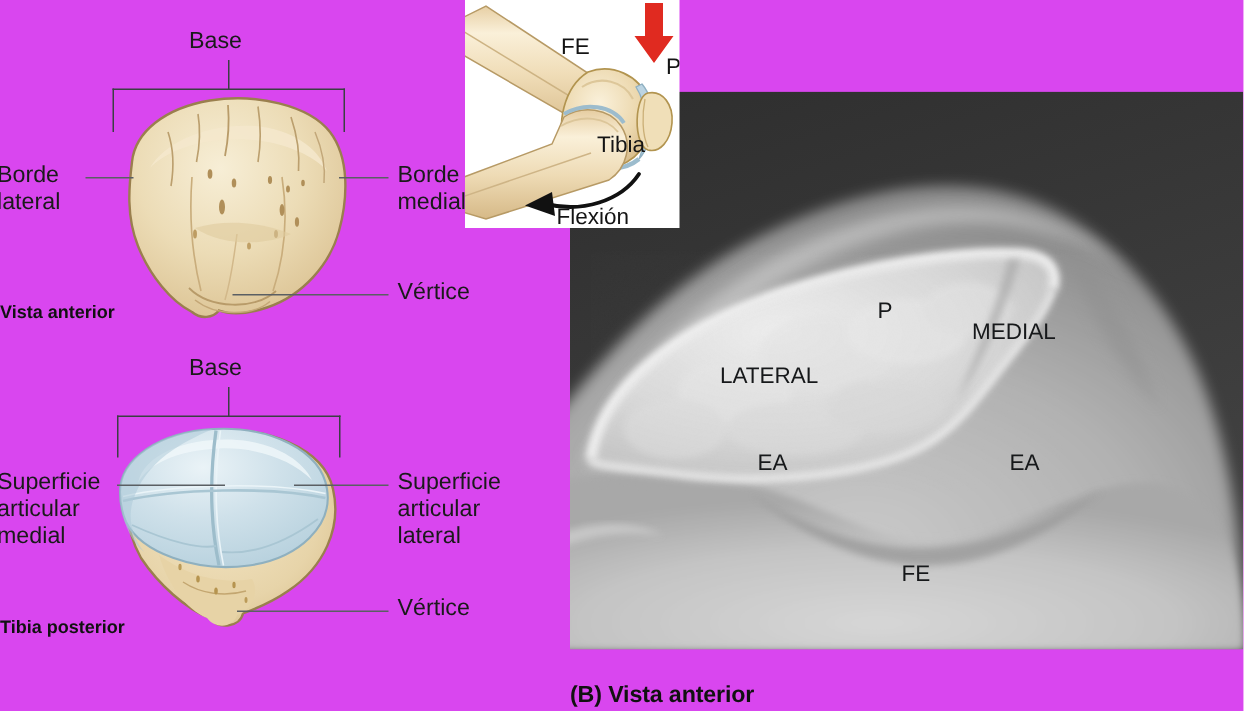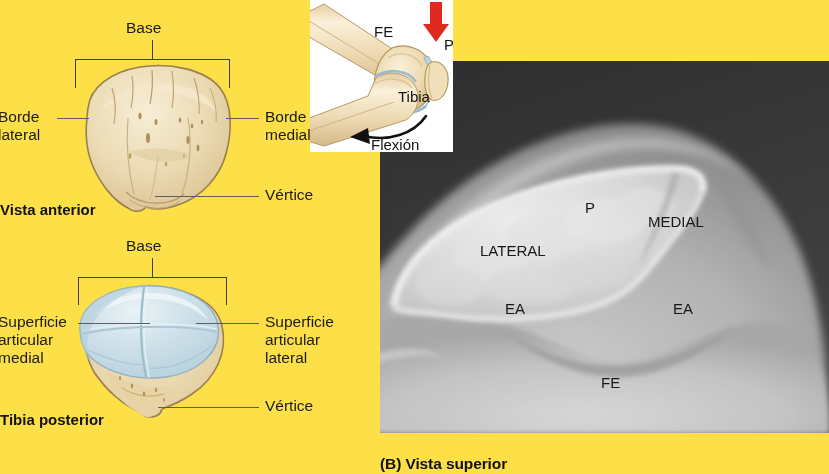--- a/index.html
+++ b/index.html
@@ -7,21 +7,21 @@
     padding: 0;
     background: #ffffff;
   }
   body {
     font-family: "Liberation Sans", sans-serif;
   }
   #page {
     position: relative;
     width: 829px;
     height: 474px;
-    background: #fde047;
+    background: #d946ef;
     overflow: hidden;
   }
 
   
   .lbl {
     position: absolute;
     font-family: "Liberation Sans", sans-serif;
     font-size: 15.5px;
     color: #1a1a1a;
     line-height: 18px;
@@ -32,21 +32,21 @@
     font-family: "Liberation Sans", sans-serif;
     font-size: 15.5px;
     font-weight: bold;
     color: #111111;
     letter-spacing: -0.1px;
     white-space: nowrap;
   }
   .viewname {
     position: absolute;
     font-family: "Liberation Sans", sans-serif;
-    font-size: 15px;
+    font-size: 12px;
     font-weight: bold;
     color: #111111;
     white-space: nowrap;
   }
 
   
   .leader {
     position: absolute;
     background: #5a5f63;
     height: 1px;
@@ -426,15 +426,15 @@
     </svg>
 
     <div class="ilbl" style="left:64px; top:23px;">FE</div>
     <div class="ilbl" style="left:134px; top:36px;">P</div>
     <div class="ilbl" style="left:52px; top:88px;margin-left:36px;">Tibia</div>
     <div class="ilbl" style="left:61px; top:136px;">Flexión</div>
   </div>
 
   <div class="ilbl" style="left:444px; top:36px; position:absolute;"></div>
 
-  <div class="caption" style="left:380px; top:455px;">(B) Vista superior</div>
+  <div class="caption" style="left:380px; top:455px;">(B) Vista anterior</div>
 
 </div>
 
 </body></html>

